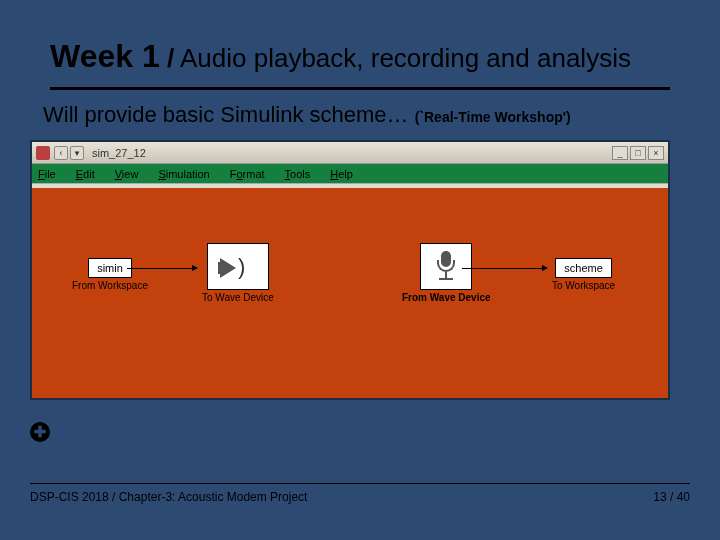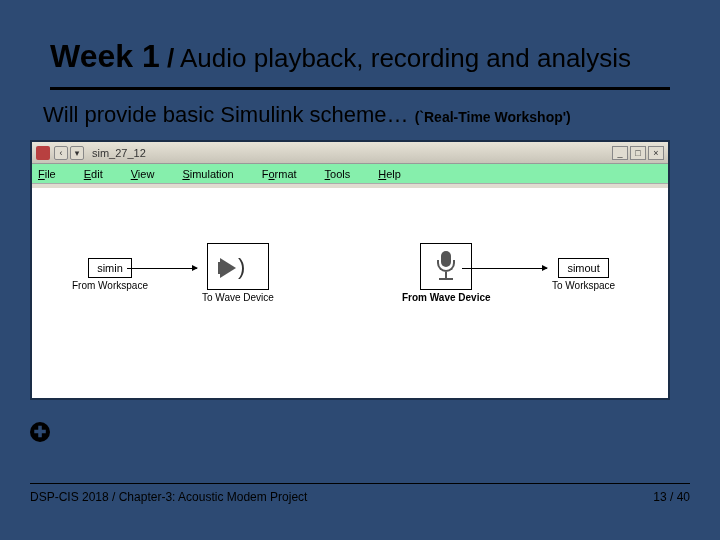--- a/index.html
+++ b/index.html
@@ -93,40 +93,40 @@
     width: 16px;
     height: 14px;
     background: #e0dcd0;
     border: 1px solid #888;
     font-size: 9px;
     line-height: 12px;
     text-align: center;
   }
   .sim-menubar {
     height: 20px;
-    background: #86efac;
+    background: #15803d;
     display: flex;
     align-items: center;
     padding: 0 6px;
     font-size: 11px;
-    gap: 28px;
+    gap: 20px;
     border-bottom: 1px solid #aaa;
   }
   .menu-item .u { text-decoration: underline; }
   .sim-toolbar {
     height: 4px;
     background: #e0dcd0;
   }
   .sim-canvas {
     position: absolute;
     top: 46px;
     left: 0;
     right: 0;
     bottom: 0;
-    background: #ffffff;
+    background: #c2410c;
   }
   .block {
     position: absolute;
     text-align: center;
     font-size: 10px;
   }
   .block-box {
     border: 1px solid #000;
     background: #fff;
     padding: 3px 8px;
@@ -339,21 +339,21 @@
           <span class="mic-base"></span>
         </span>
       </div>
       <div class="block-label">From Wave
 Device</div>
     </div>
 
     <div class="arrow" style="left:430px; top:80px; width:85px;"></div>
 
     <div class="block" style="left:520px; top:70px;">
-      <div class="block-box">simout</div>
+      <div class="block-box">scheme</div>
       <div class="block-label">To Workspace</div>
     </div>
 
   </div>
 </div>
 
 <div class="bullet-line">
   <span class="bullet-icon">✚</span>
 </div>
 

